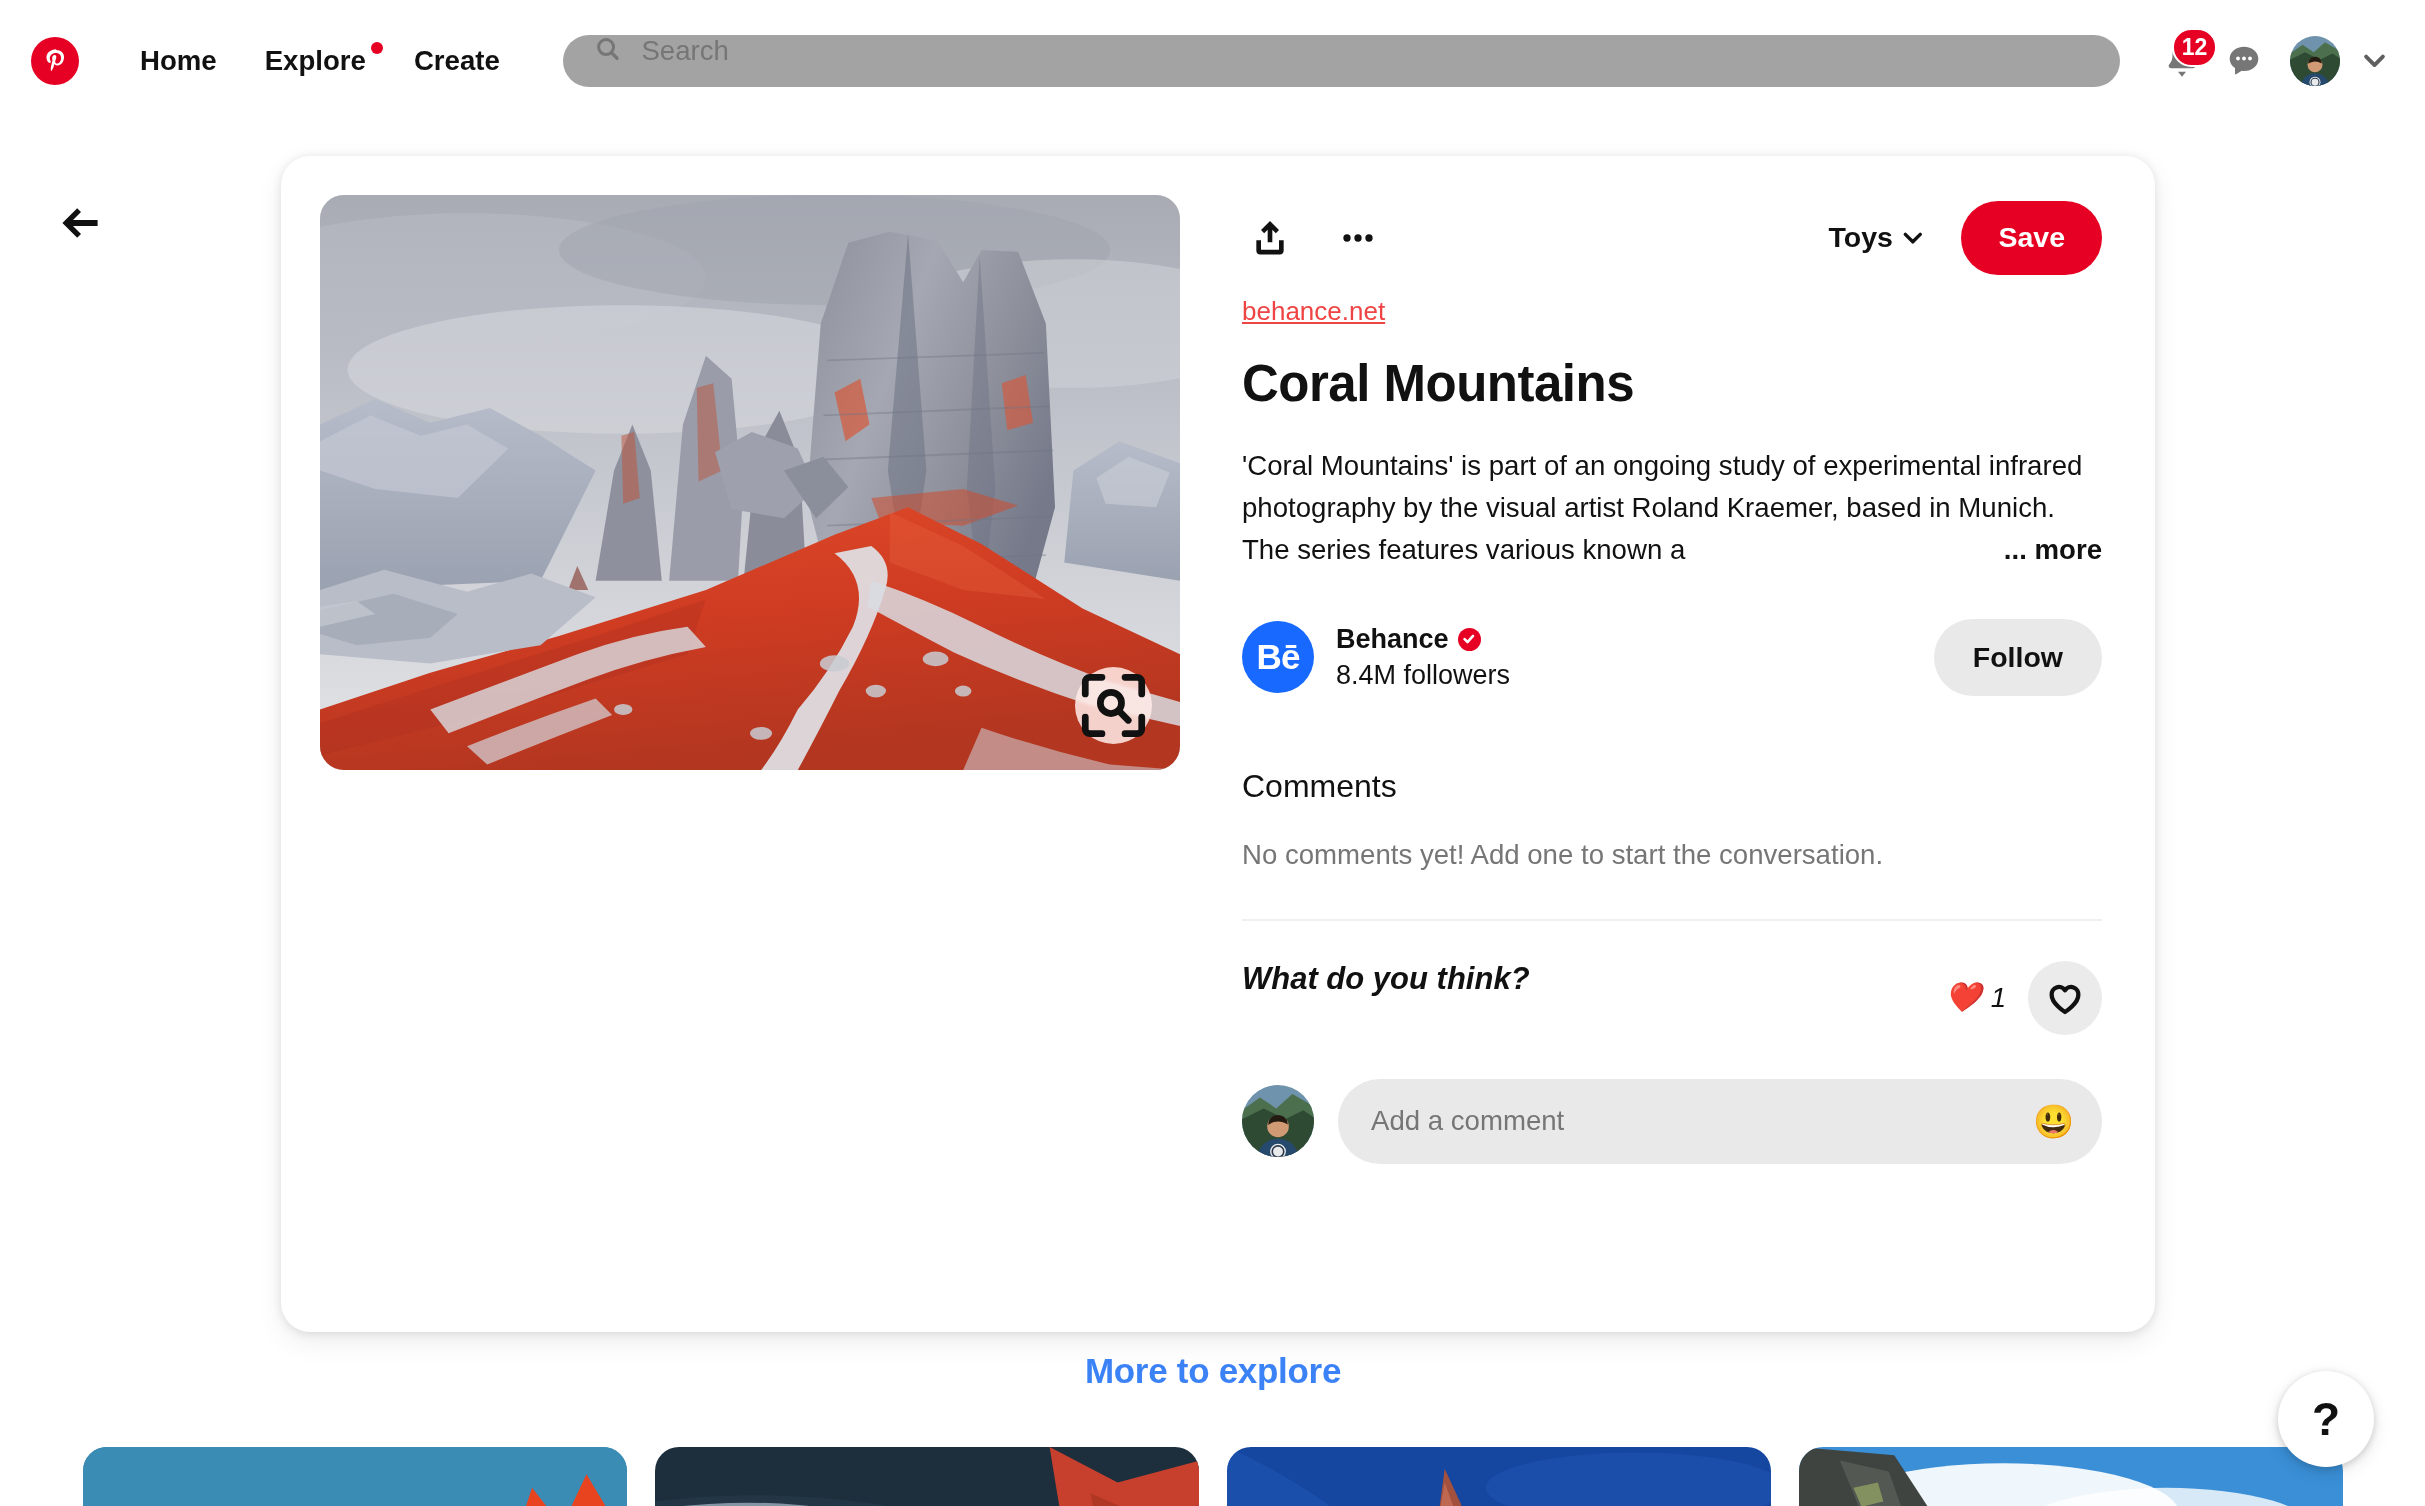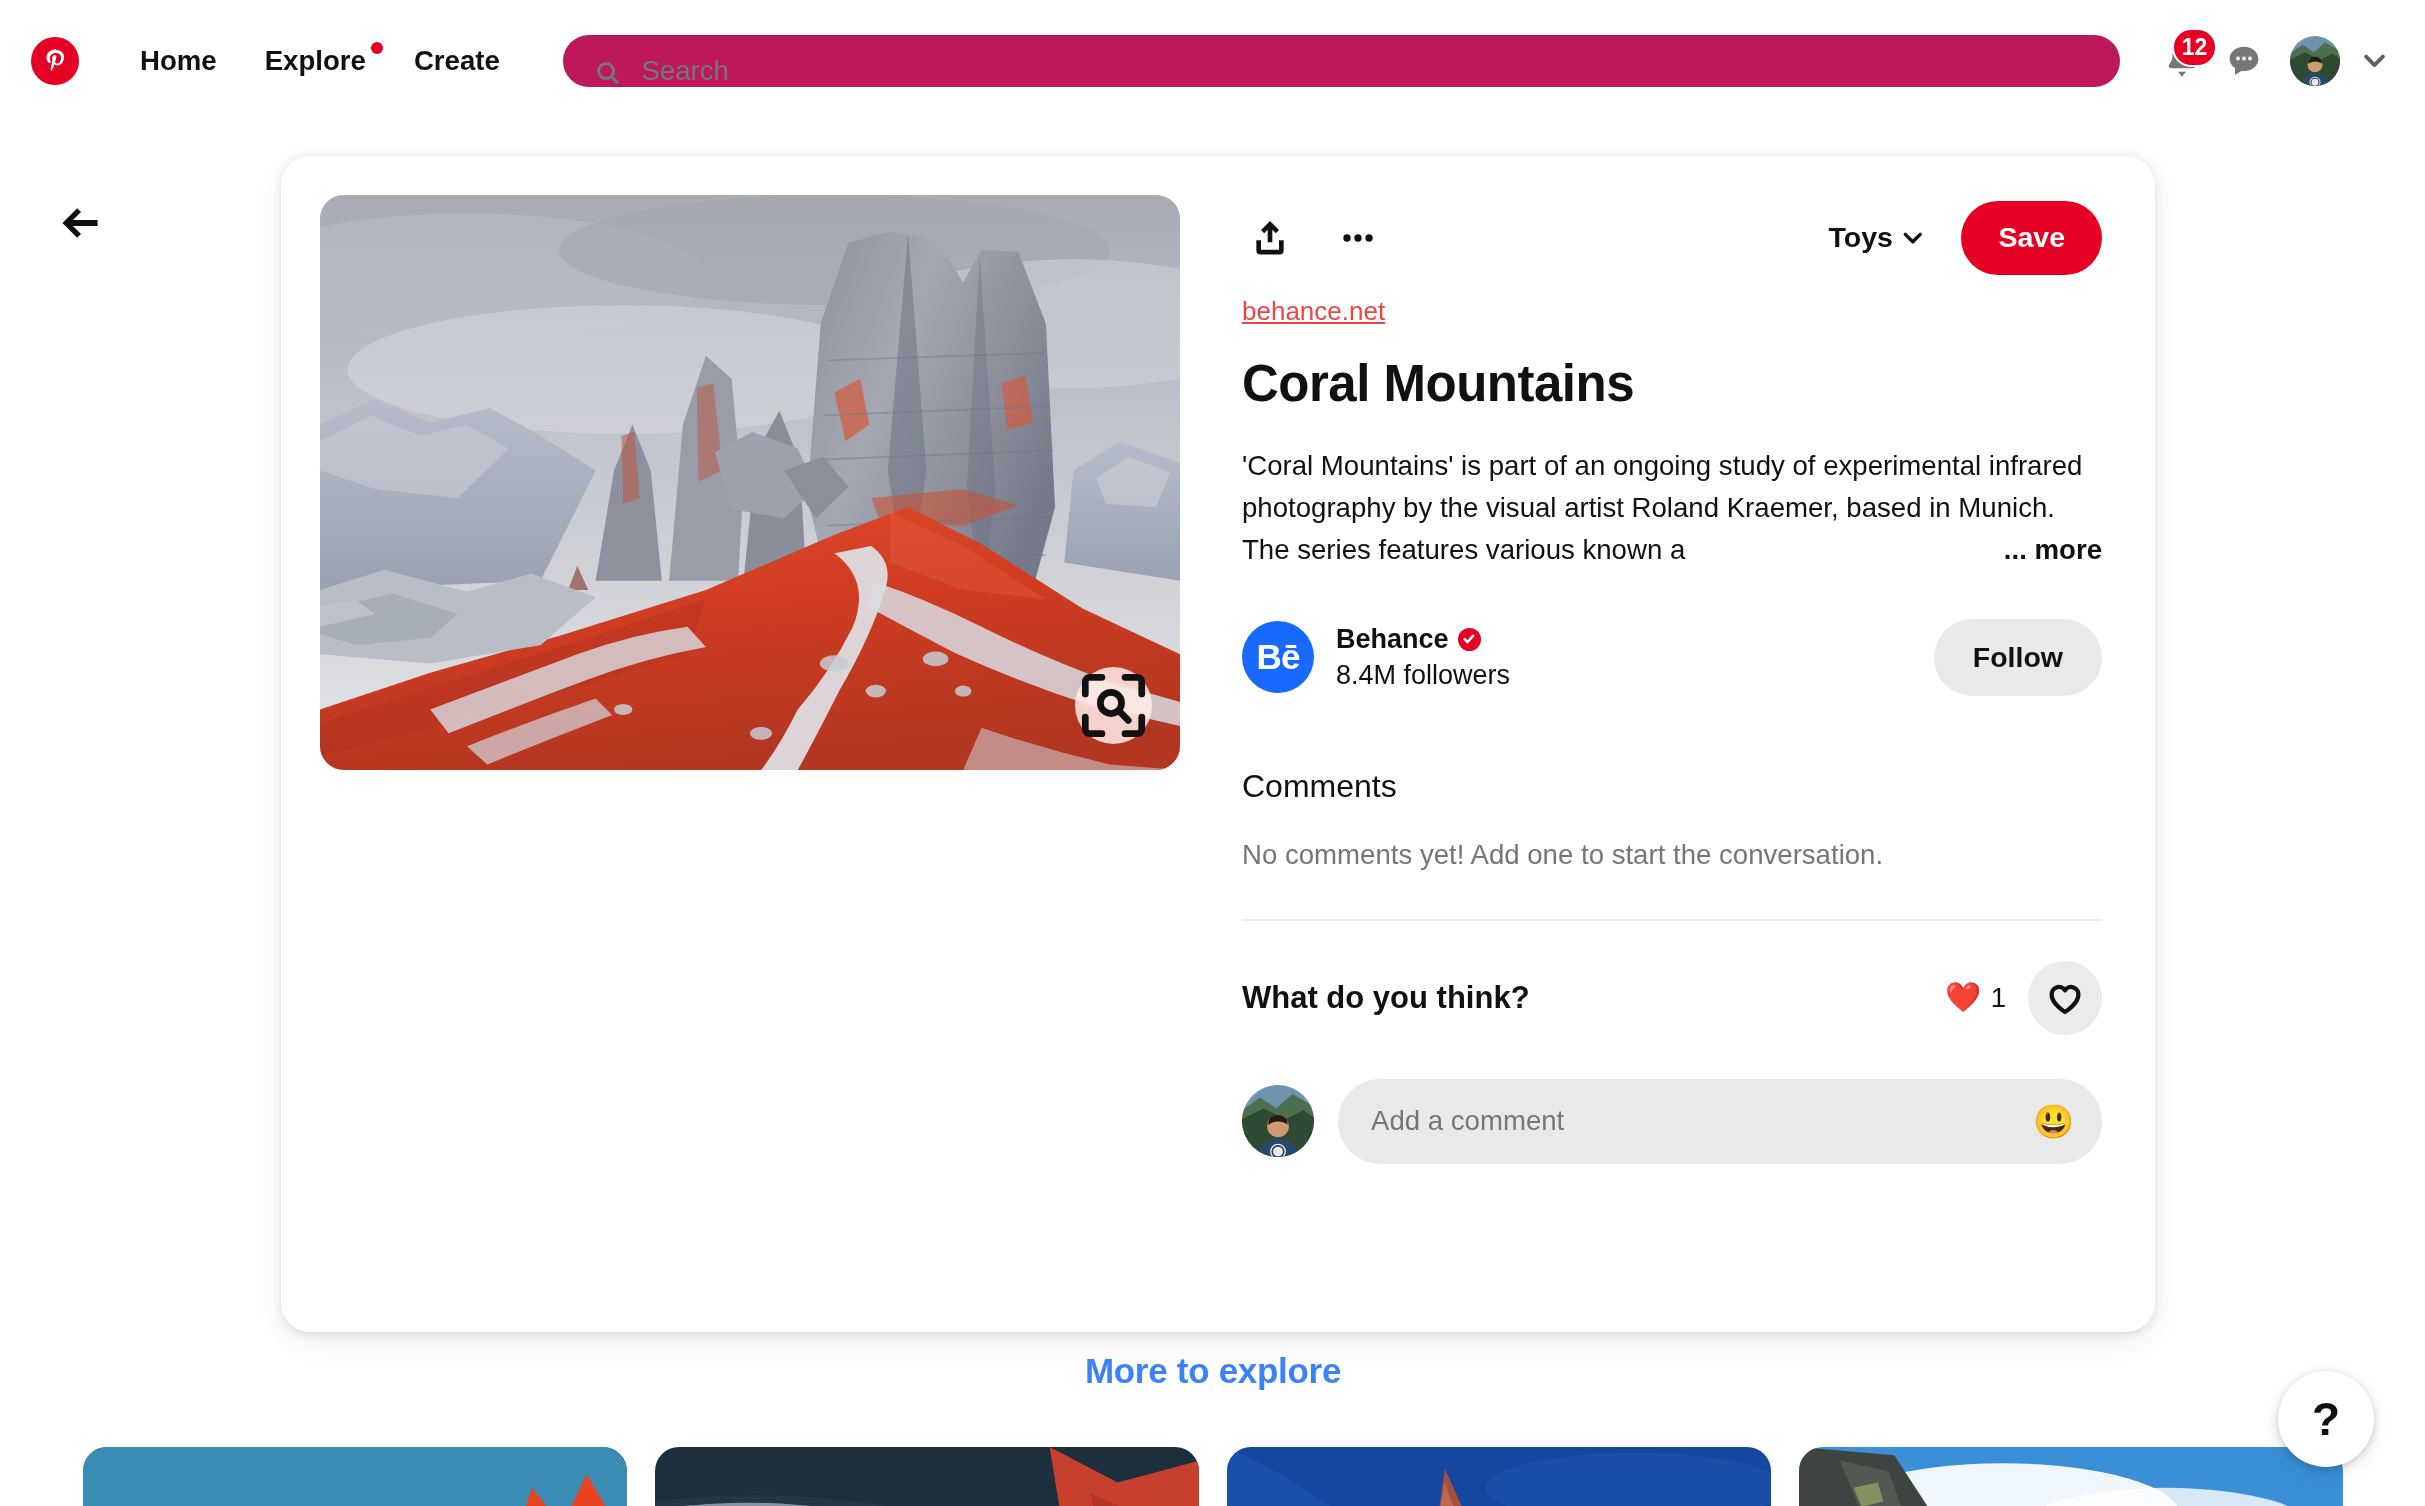--- a/index.html
+++ b/index.html
@@ -52,24 +52,24 @@
     top: 10px; right: 7.4px;
     width: 12px; height: 12px;
     border-radius: 50%;
     background: #e60023;
   }
 
   .search-wrap {
     flex: 1 1 auto;
     margin: 0 31px 0 39px;
     height: 52px;
-    background: #be185d;
+    background: #a3a3a3;
     border-radius: 37px;
     display: flex;
-    align-items: flex-end;
+    align-items: flex-start;
     padding: 0 31px;
     cursor: text;
   }
   .search-icon { width: 27.6px; height: 27.6px; flex: 0 0 auto; margin-right: 20px; }
   .search-input {
     border: none;
     background: transparent;
     outline: none;
     font-family: "Liberation Sans", sans-serif;
     font-size: 27.6px;
@@ -339,21 +339,21 @@
   .divider {
     margin-top: 48px;
     height: 1.8px;
     background: #efefef;
     width: 100%;
   }
 
   .think-row {
     margin-top: 40px;
     display: flex;
-    align-items: center;
+    font-style: italic;
   }
   .think-title {
     font-size: 31px;
     font-weight: bold;
     color: #111111;
     flex: 1 1 auto;
   }
   .reaction-count {
     display: flex;
     align-items: center;

